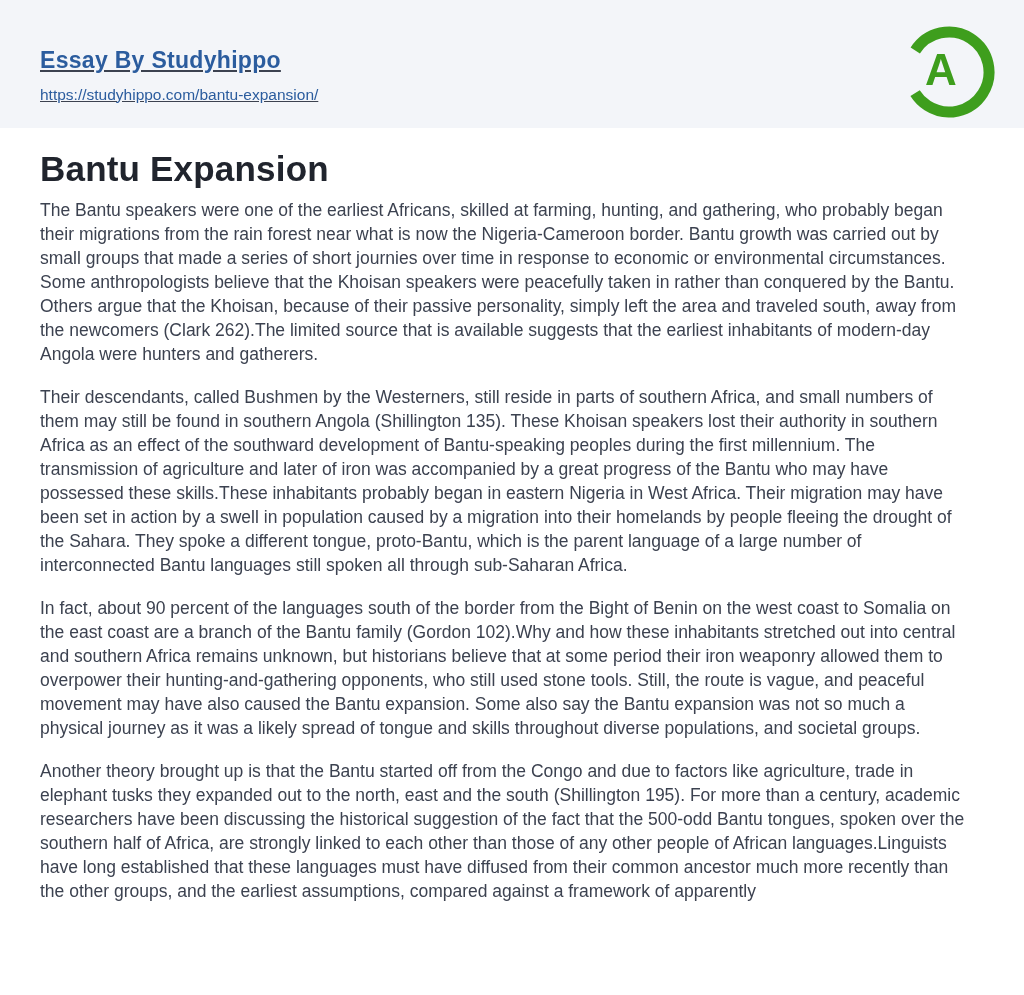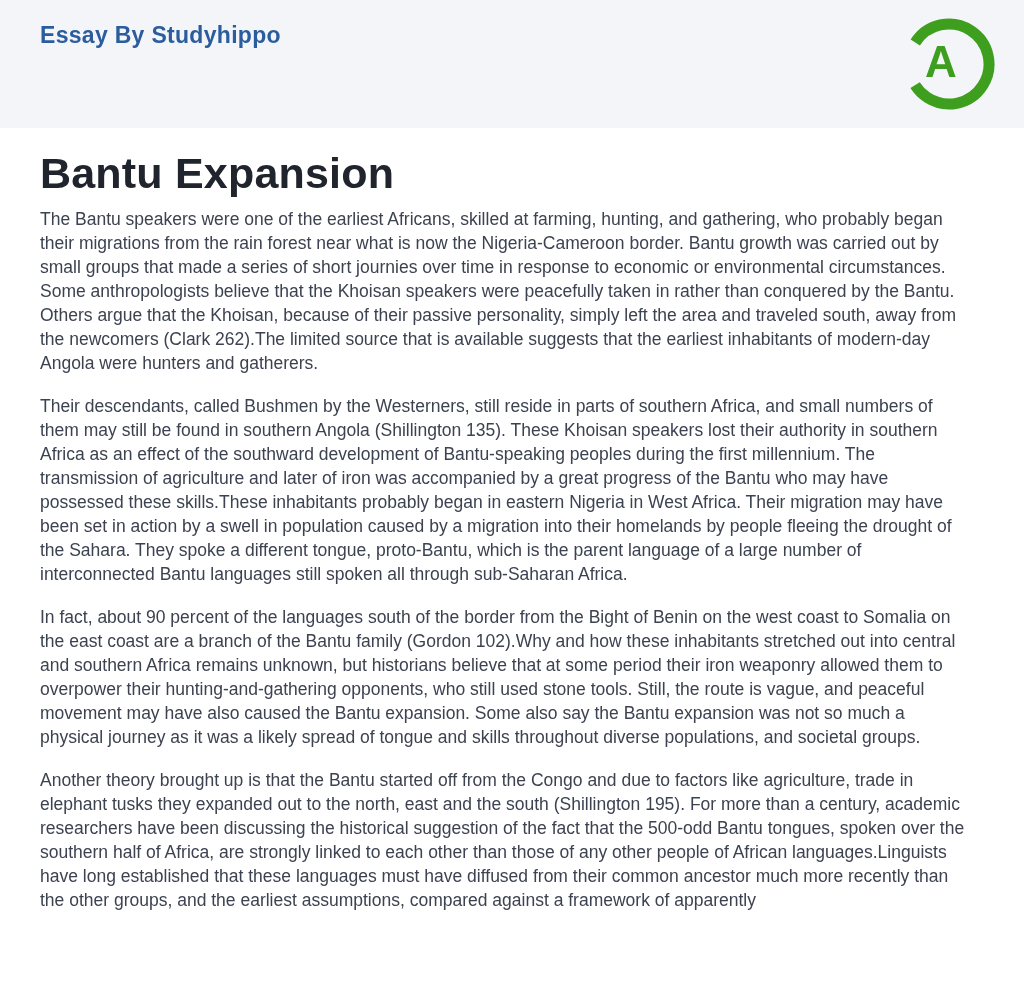--- a/index.html
+++ b/index.html
@@ -17,23 +17,24 @@
     min-height:995px;
     background:var(--c-page_bg);
     font-family:"Liberation Sans","DejaVu Sans",sans-serif;
     color:var(--c-body_text);
   }
   .header{
     width:100%;
     height:128px;
     background:var(--c-header_bg);
     display:flex;
-    align-items:flex-start;
+    align-items:center;
     justify-content:space-between;
     padding:16px 28px 0 40px;
+    text-decoration:underline;
   }
   .header-text{
     display:flex;
     flex-direction:column;
     gap:12px;
     margin-top:6px;
   }
   .site-title{
     color:var(--c-brand_blue);
     font-size:23px;
@@ -64,38 +65,39 @@
     font-size:44px;
     font-weight:600;
     color:var(--c-logo_green);
     line-height:1;
   }
   .content{
     padding:0 40px;
   }
   .essay-title{
     margin:21px 0 9px 0;
-    font-size:43px;
+    font-size:35px;
     font-weight:700;
     color:var(--c-heading);
     letter-spacing:0.2px;
   }
   .essay-body p{
     margin:0 12px 19px 0;
     font-size:17.5px;
     line-height:24px;
     color:var(--c-body_text);
   }
 </style>
 </head>
 <body>
 
 <header class="header">
   <div class="header-text">
     <div class="site-title">Essay By Studyhippo</div>
+    <a class="page-url" href="#">https://studyhippo.com/bantu-expansion/</a>
   </div>
   <div class="logo">
     <svg viewBox="0 0 94 96">
       <circle cx="47" cy="48" r="40" fill="none" stroke="currentColor" stroke-width="11" stroke-dasharray="206 45.3" transform="rotate(212.5 47 48)"></circle>
     </svg>
     <span class="logo-letter">A</span>
   </div>
 </header>
 
 <main class="content">

